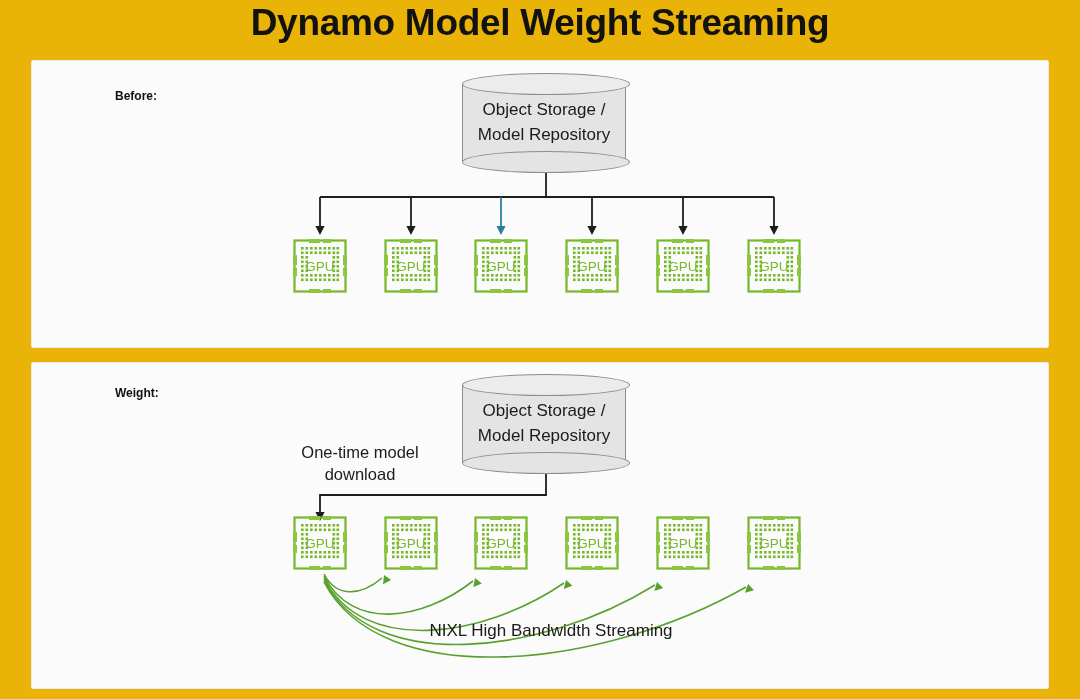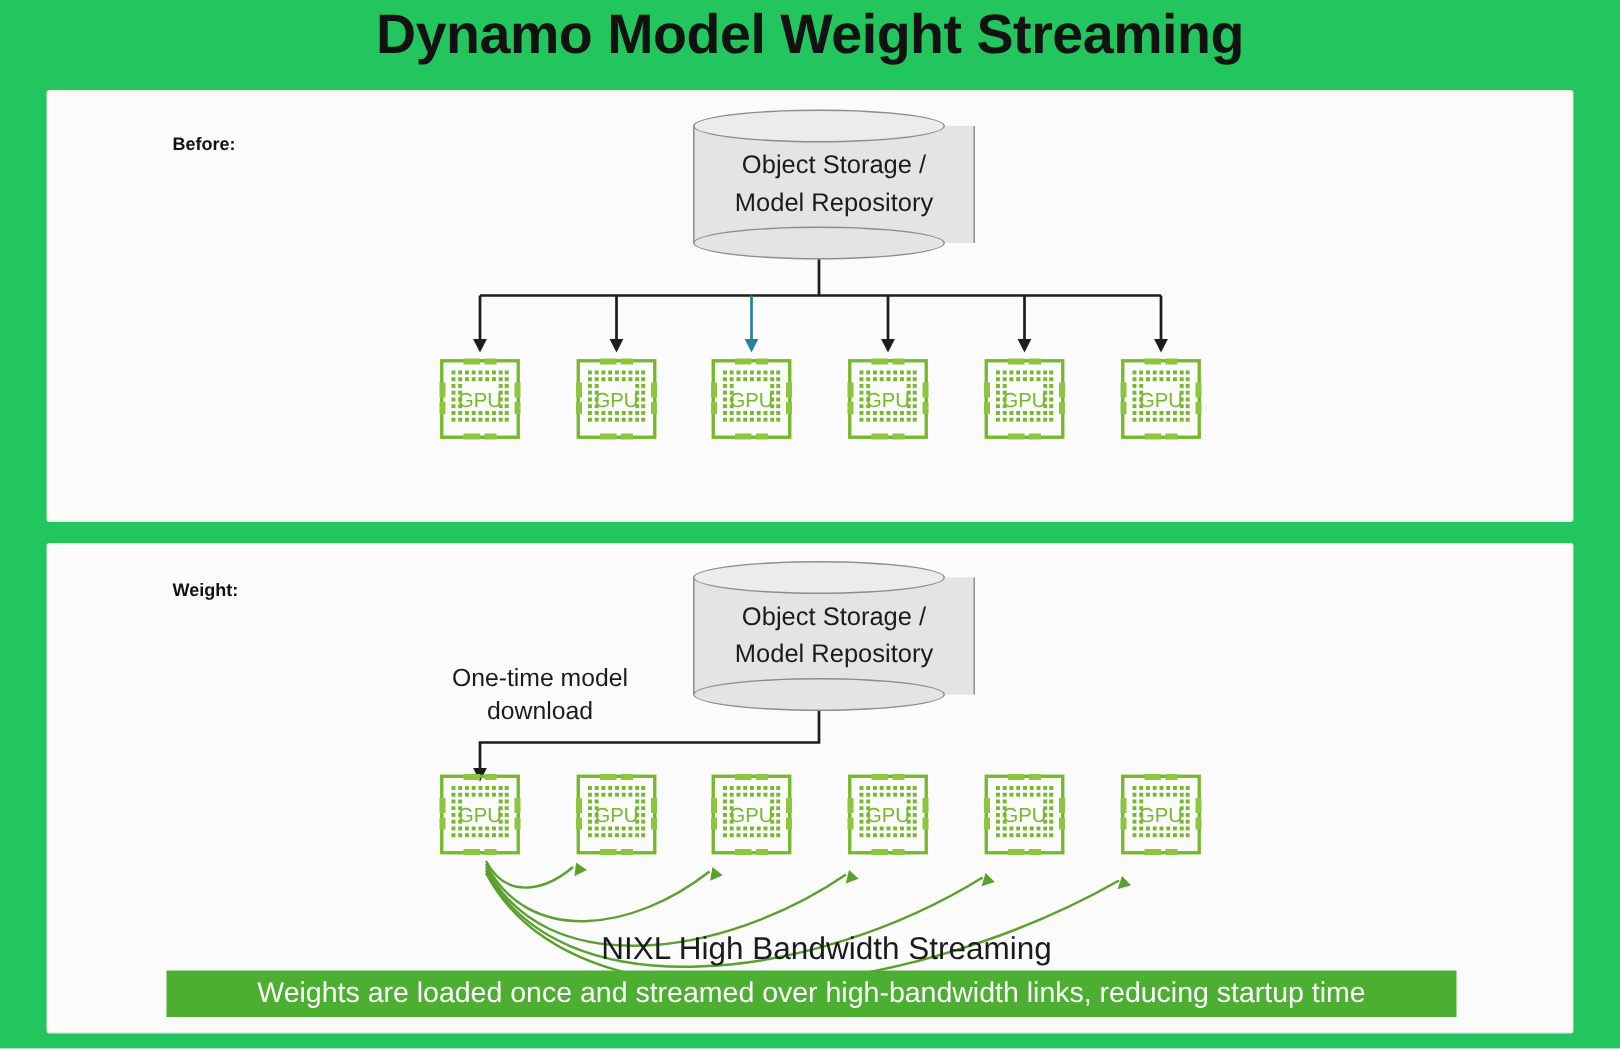--- a/index.html
+++ b/index.html
@@ -2,21 +2,21 @@
 <html><head>
 <meta charset="utf-8">
 <style>
   * { box-sizing: border-box; margin: 0; padding: 0; }
   html, body {
     width: 1080px; height: 699px;
     background: #ffffff;
     font-family: "Liberation Sans", sans-serif;
     overflow: hidden;
   }
-  .page { position: relative; width: 1080px; height: 699px; background:#22c55e; }
+  .page { position: relative; width: 1080px; height: 699px; background:#eab308; }
 
   .title {
     position: absolute; left: 0; top: 0; width: 1080px;
     text-align: center;
     font-size: 37px; font-weight: bold; color: #121212;
     letter-spacing: -0.3px;
     padding-top: 2px;
   }
 
   .panel {
@@ -29,21 +29,21 @@
   #panel-before { top: 60px; height: 288px; }
   #panel-after  { top: 362px; height: 327px; }
 
   .stage-label {
     position: absolute;
     font-size: 12px; font-weight: bold; color: #111;
     white-space: nowrap;
   }
 
   
-  .cylinder { position: absolute; width: 188px; }
+  .cylinder { position: absolute; width: 164px; }
   .cyl-body {
     position: absolute; left:0; right:0; top: 11px; bottom: 11px;
     background: #e4e4e4;
     border-left: 1px solid #8d8d8d;
     border-right: 1px solid #8d8d8d;
   }
   .cyl-bottom {
     position: absolute; left:0; width:168px; height:22px; bottom:0;
     border: 1px solid #8d8d8d; border-radius: 50%;
     background: #e4e4e4;
@@ -77,21 +77,21 @@
   #caption-before { background: #e7e7e7; color: #141414; }
   #caption-after  { background: #4caf32; color: #ffffff; font-size: 19px; }
 
   .note {
     position: absolute;
     font-size: 16.5px; color: #1b1b1b; line-height: 1.35;
     text-align: center; white-space: pre-line;
   }
   .nixl-label {
     position: absolute;
-    font-size: 21px; color: #1b1b1b; white-space: nowrap;
+    font-size: 17px; color: #1b1b1b; white-space: nowrap;
     text-align: center;
   }
   svg.overlay { position:absolute; left:0; top:0; overflow:visible; }
 </style>
 </head>
 <body>
 
 <div class="page">
 
   <h1 class="title">Dynamo Model Weight Streaming</h1>
@@ -585,21 +585,20 @@
         <path d="M352,212 l-1,9.2 l8.2,-4.2 z"></path>
         <path d="M443,215 l-1.6,9.1 l8.4,-3.6 z"></path>
         <path d="M534,217 l-2.2,9 l8.6,-3.2 z"></path>
         <path d="M625,219 l-2.6,8.9 l8.8,-2.9 z"></path>
         <path d="M716,221 l-3,8.8 l9,-2.6 z"></path>
       </g>
     </svg>
 
     <div class="nixl-label" style="left:309px; top:258px; width:420px;">NIXL High Bandwidth Streaming</div>
 
-    <div class="caption" id="caption-after" style="left:79px; top:284px; width:860px;">Weights are loaded once and streamed over high-bandwidth links, reducing startup time</div>
   <div class="gpu" style="left: 260px; top: 152px;">
       <svg viewBox="0 0 56 56" width="56" height="56">
         <rect x="2.5" y="2.5" width="51" height="51" fill="none" stroke="#76b82a" stroke-width="2.2"></rect>
         <g fill="#8cc63f">
           <rect x="17" y="1" width="11" height="4"></rect>
             <rect x="31" y="1" width="8" height="4"></rect>
           <rect x="17" y="51" width="11" height="4"></rect>
             <rect x="31" y="51" width="8" height="4"></rect>
           <rect x="1" y="17" width="4" height="10"></rect>
             <rect x="1" y="30" width="4" height="8"></rect>

